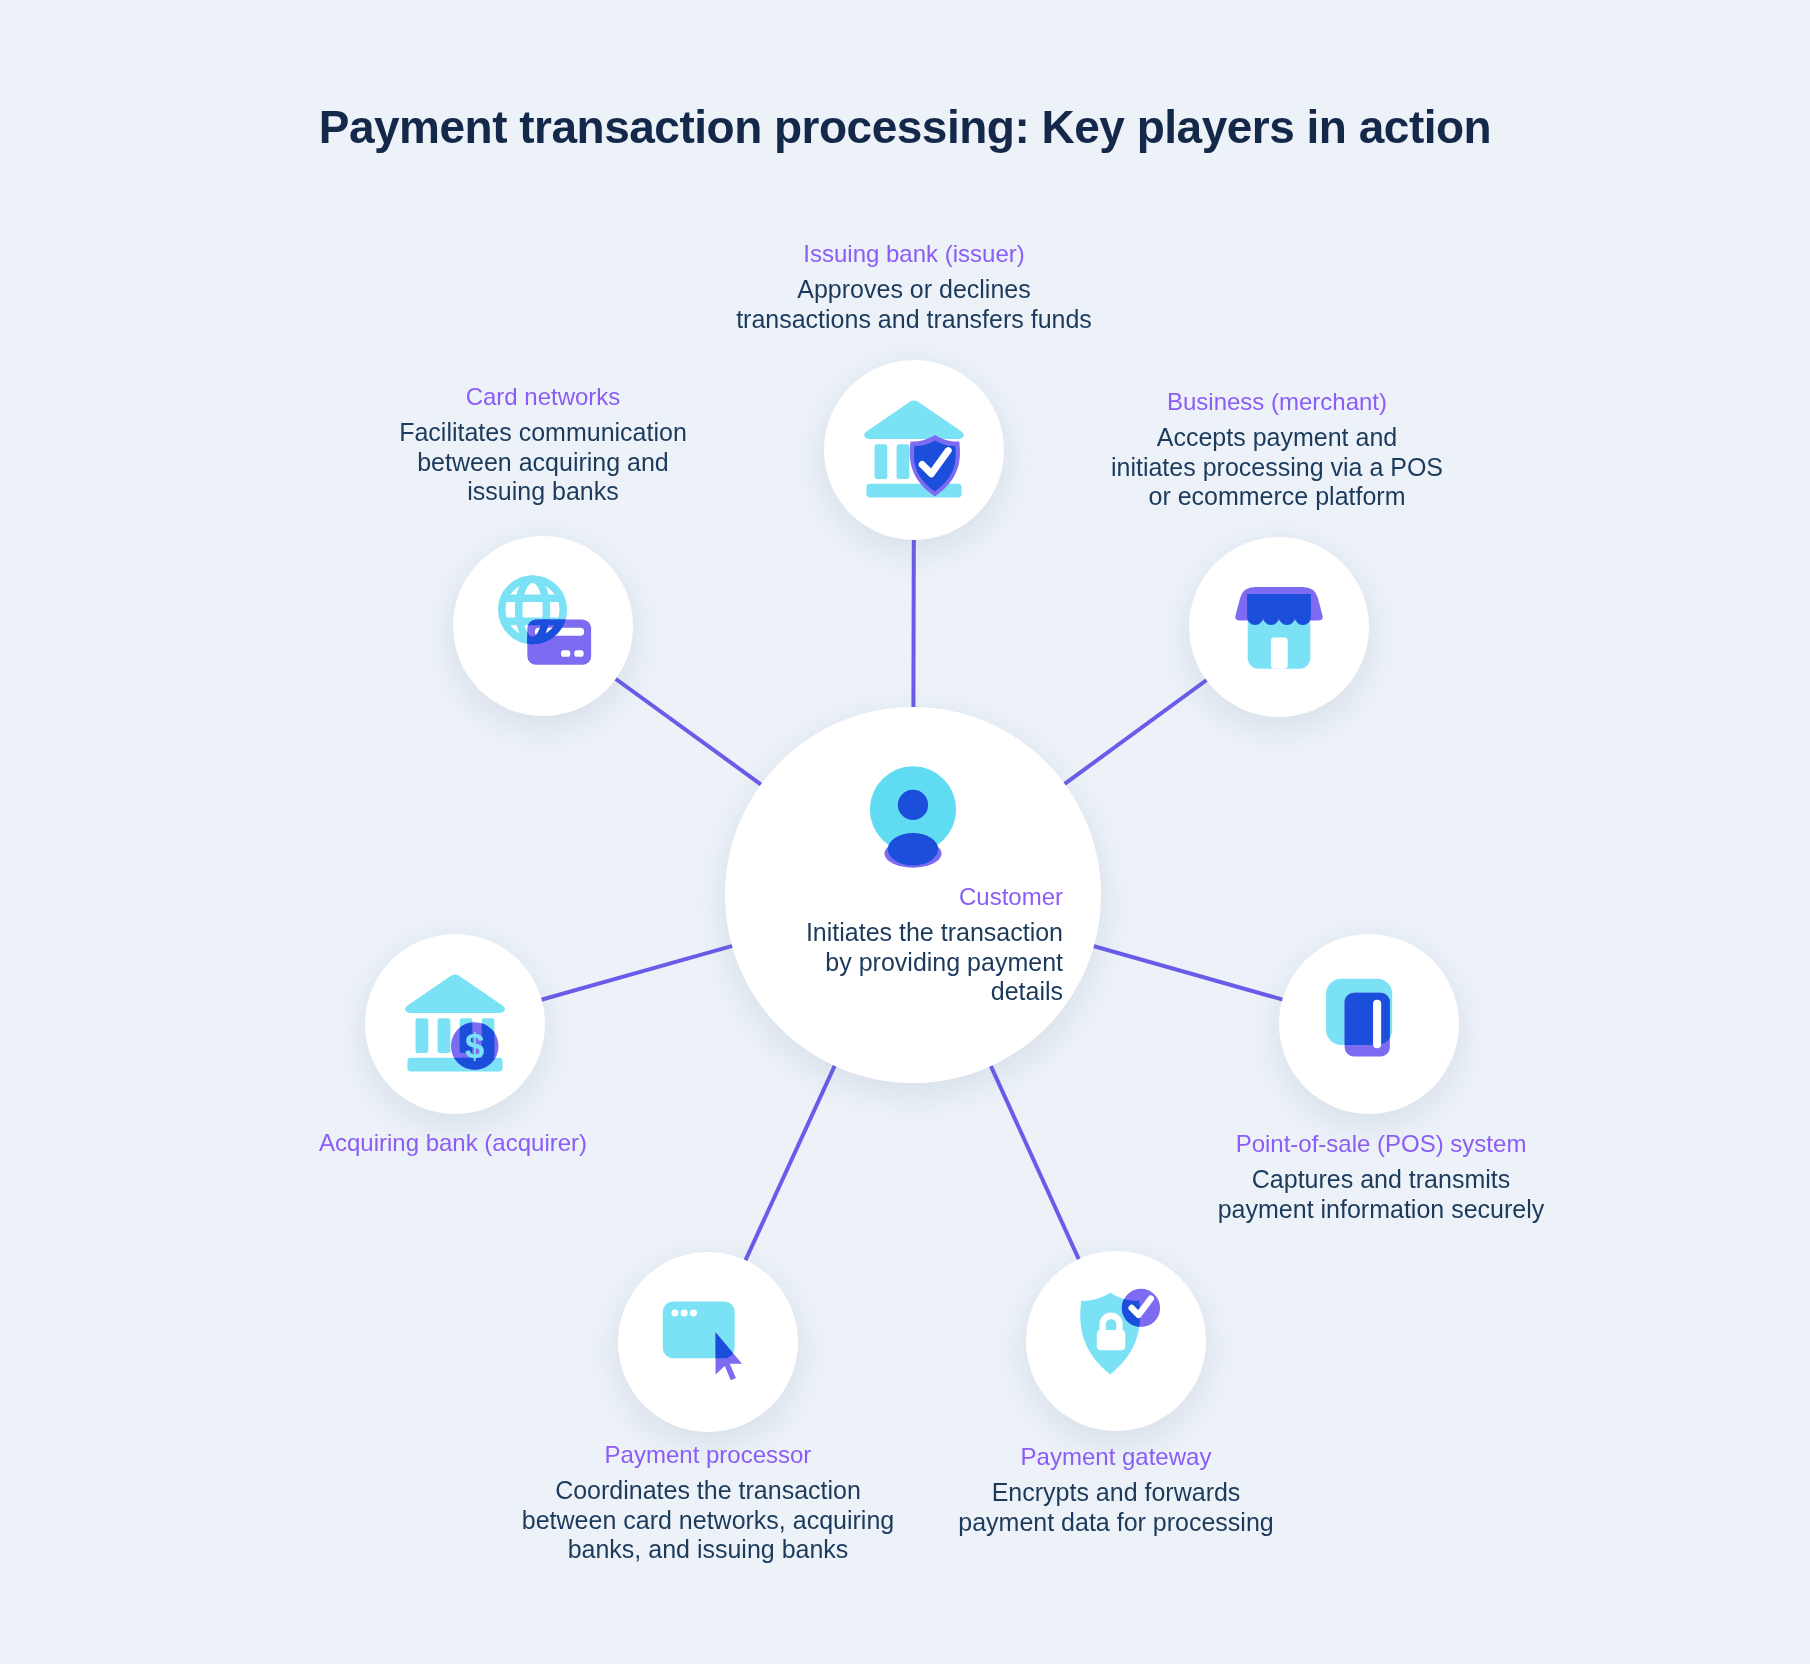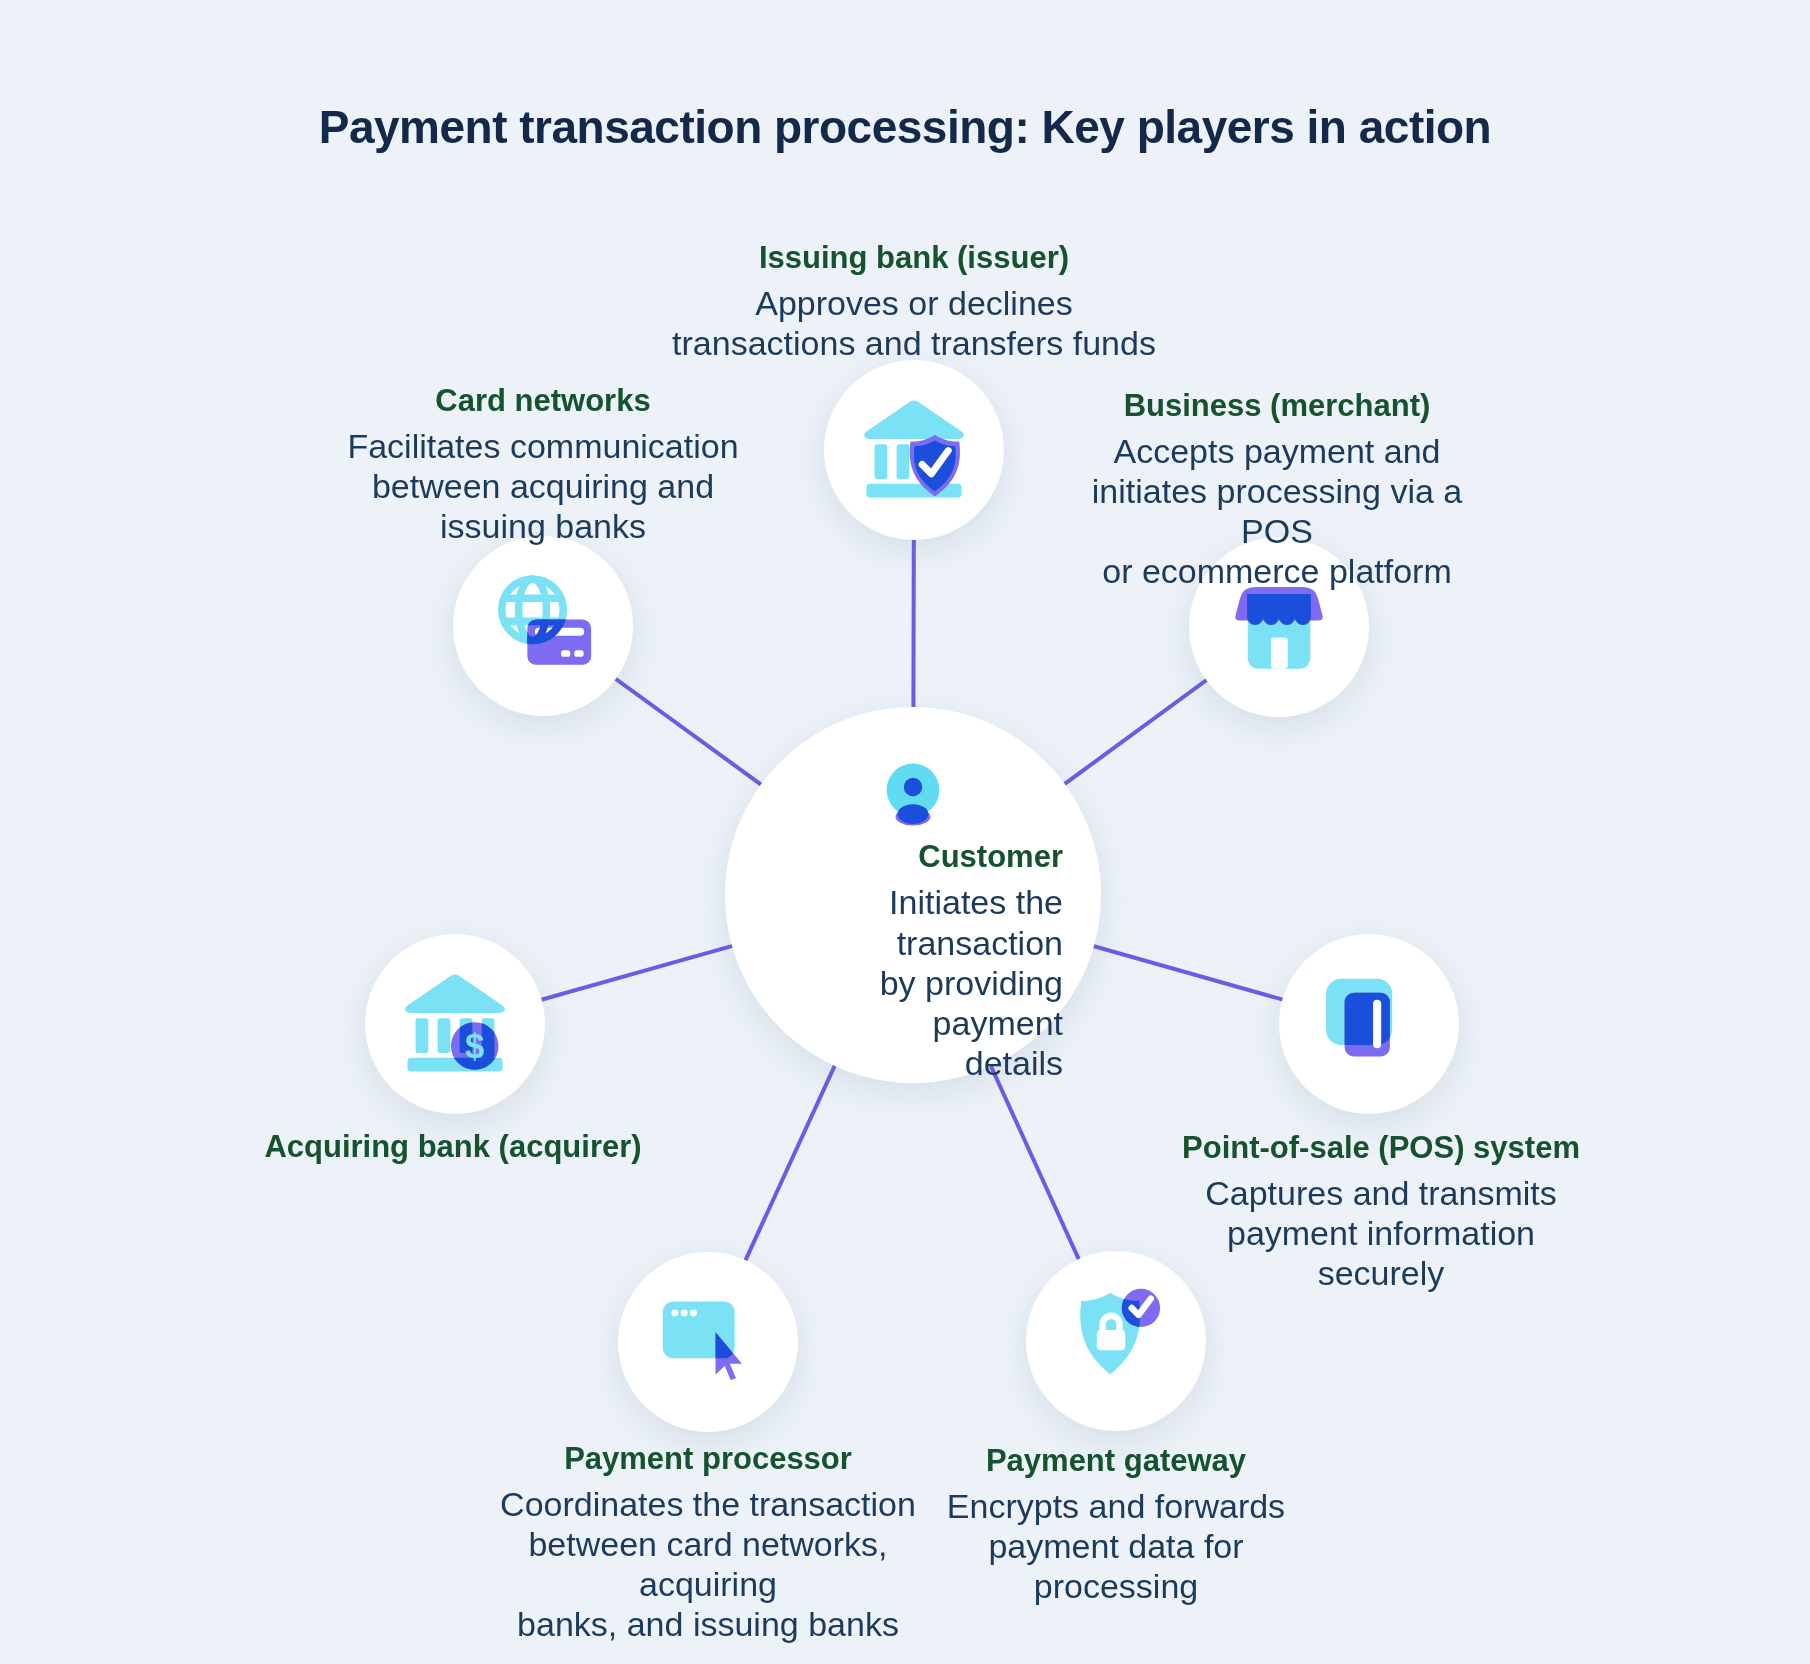--- a/index.html
+++ b/index.html
@@ -27,22 +27,22 @@
   .circle.lg{width:376px;height:376px;flex-direction:column;justify-content:flex-start;}
   #c-issuing{left:824px;top:360px;}
   #c-cards{left:453px;top:536px;}
   #c-business{left:1189px;top:537px;}
   #c-center{left:725px;top:707px;}
   #c-acquiring{left:365px;top:934px;}
   #c-pos{left:1279px;top:934px;}
   #c-processor{left:618px;top:1252px;}
   #c-gateway{left:1026px;top:1251px;}
   .nodetext{position:absolute;text-align:center;z-index:2;}
-  .node-label{margin:0 0 7px 0;font-size:31px;font-weight:bold;color:#14532d;}
-  .node-desc{margin:0;font-size:34px;line-height:1.18;color:#1B3A5C;white-space:pre-line;}
+  .node-label{margin:0 0 7px 0;font-size:24px;font-weight:normal;color:#8b5cf6;}
+  .node-desc{margin:0;font-size:25px;line-height:1.18;color:#1B3A5C;white-space:pre-line;}
   #t-issuing{left:664px;top:240px;width:500px;}
   #t-cards{left:343px;top:383px;width:400px;}
   #t-business{left:1067px;top:388px;width:420px;}
   #t-acquiring{left:253px;top:1129px;width:400px;}
   #t-pos{left:1161px;top:1130px;width:440px;}
   #t-processor{left:488px;top:1441px;width:440px;text-align:center;}
   #t-gateway{left:916px;top:1443px;width:400px;}
   .center-icon{margin-top:52px;}
   .center-text{text-align:right;width:300px;margin-top:12px;}
 </style>

